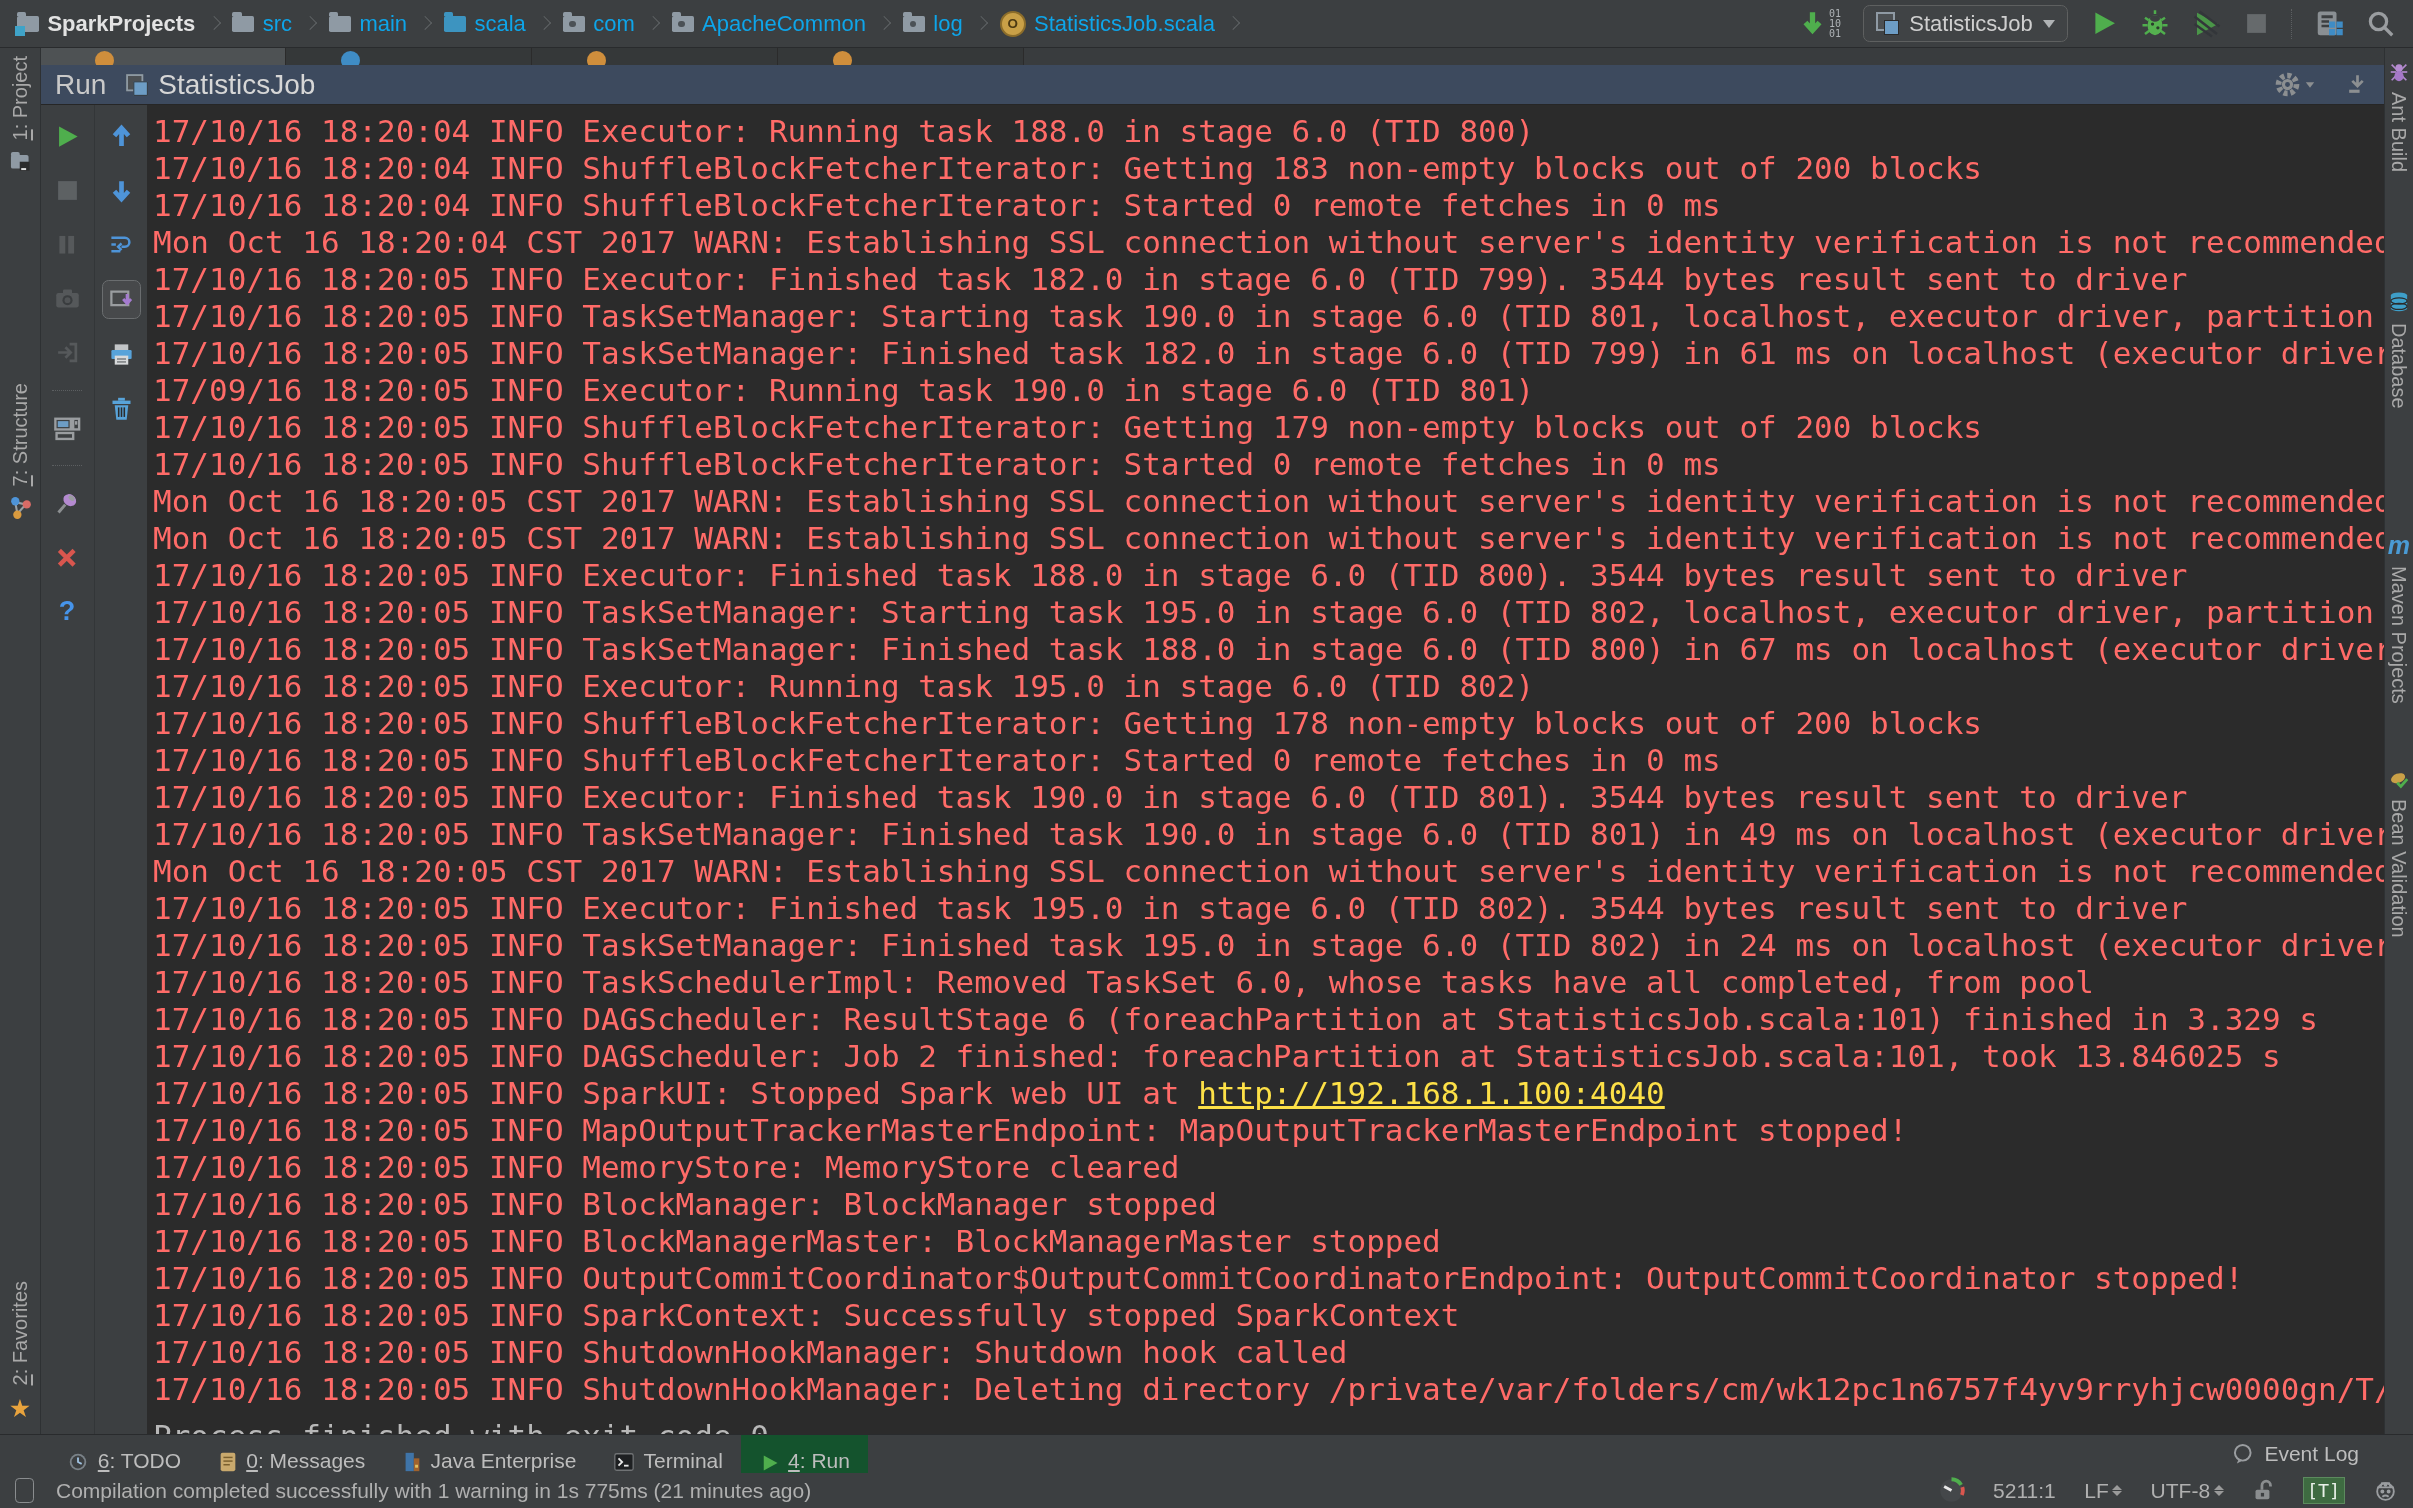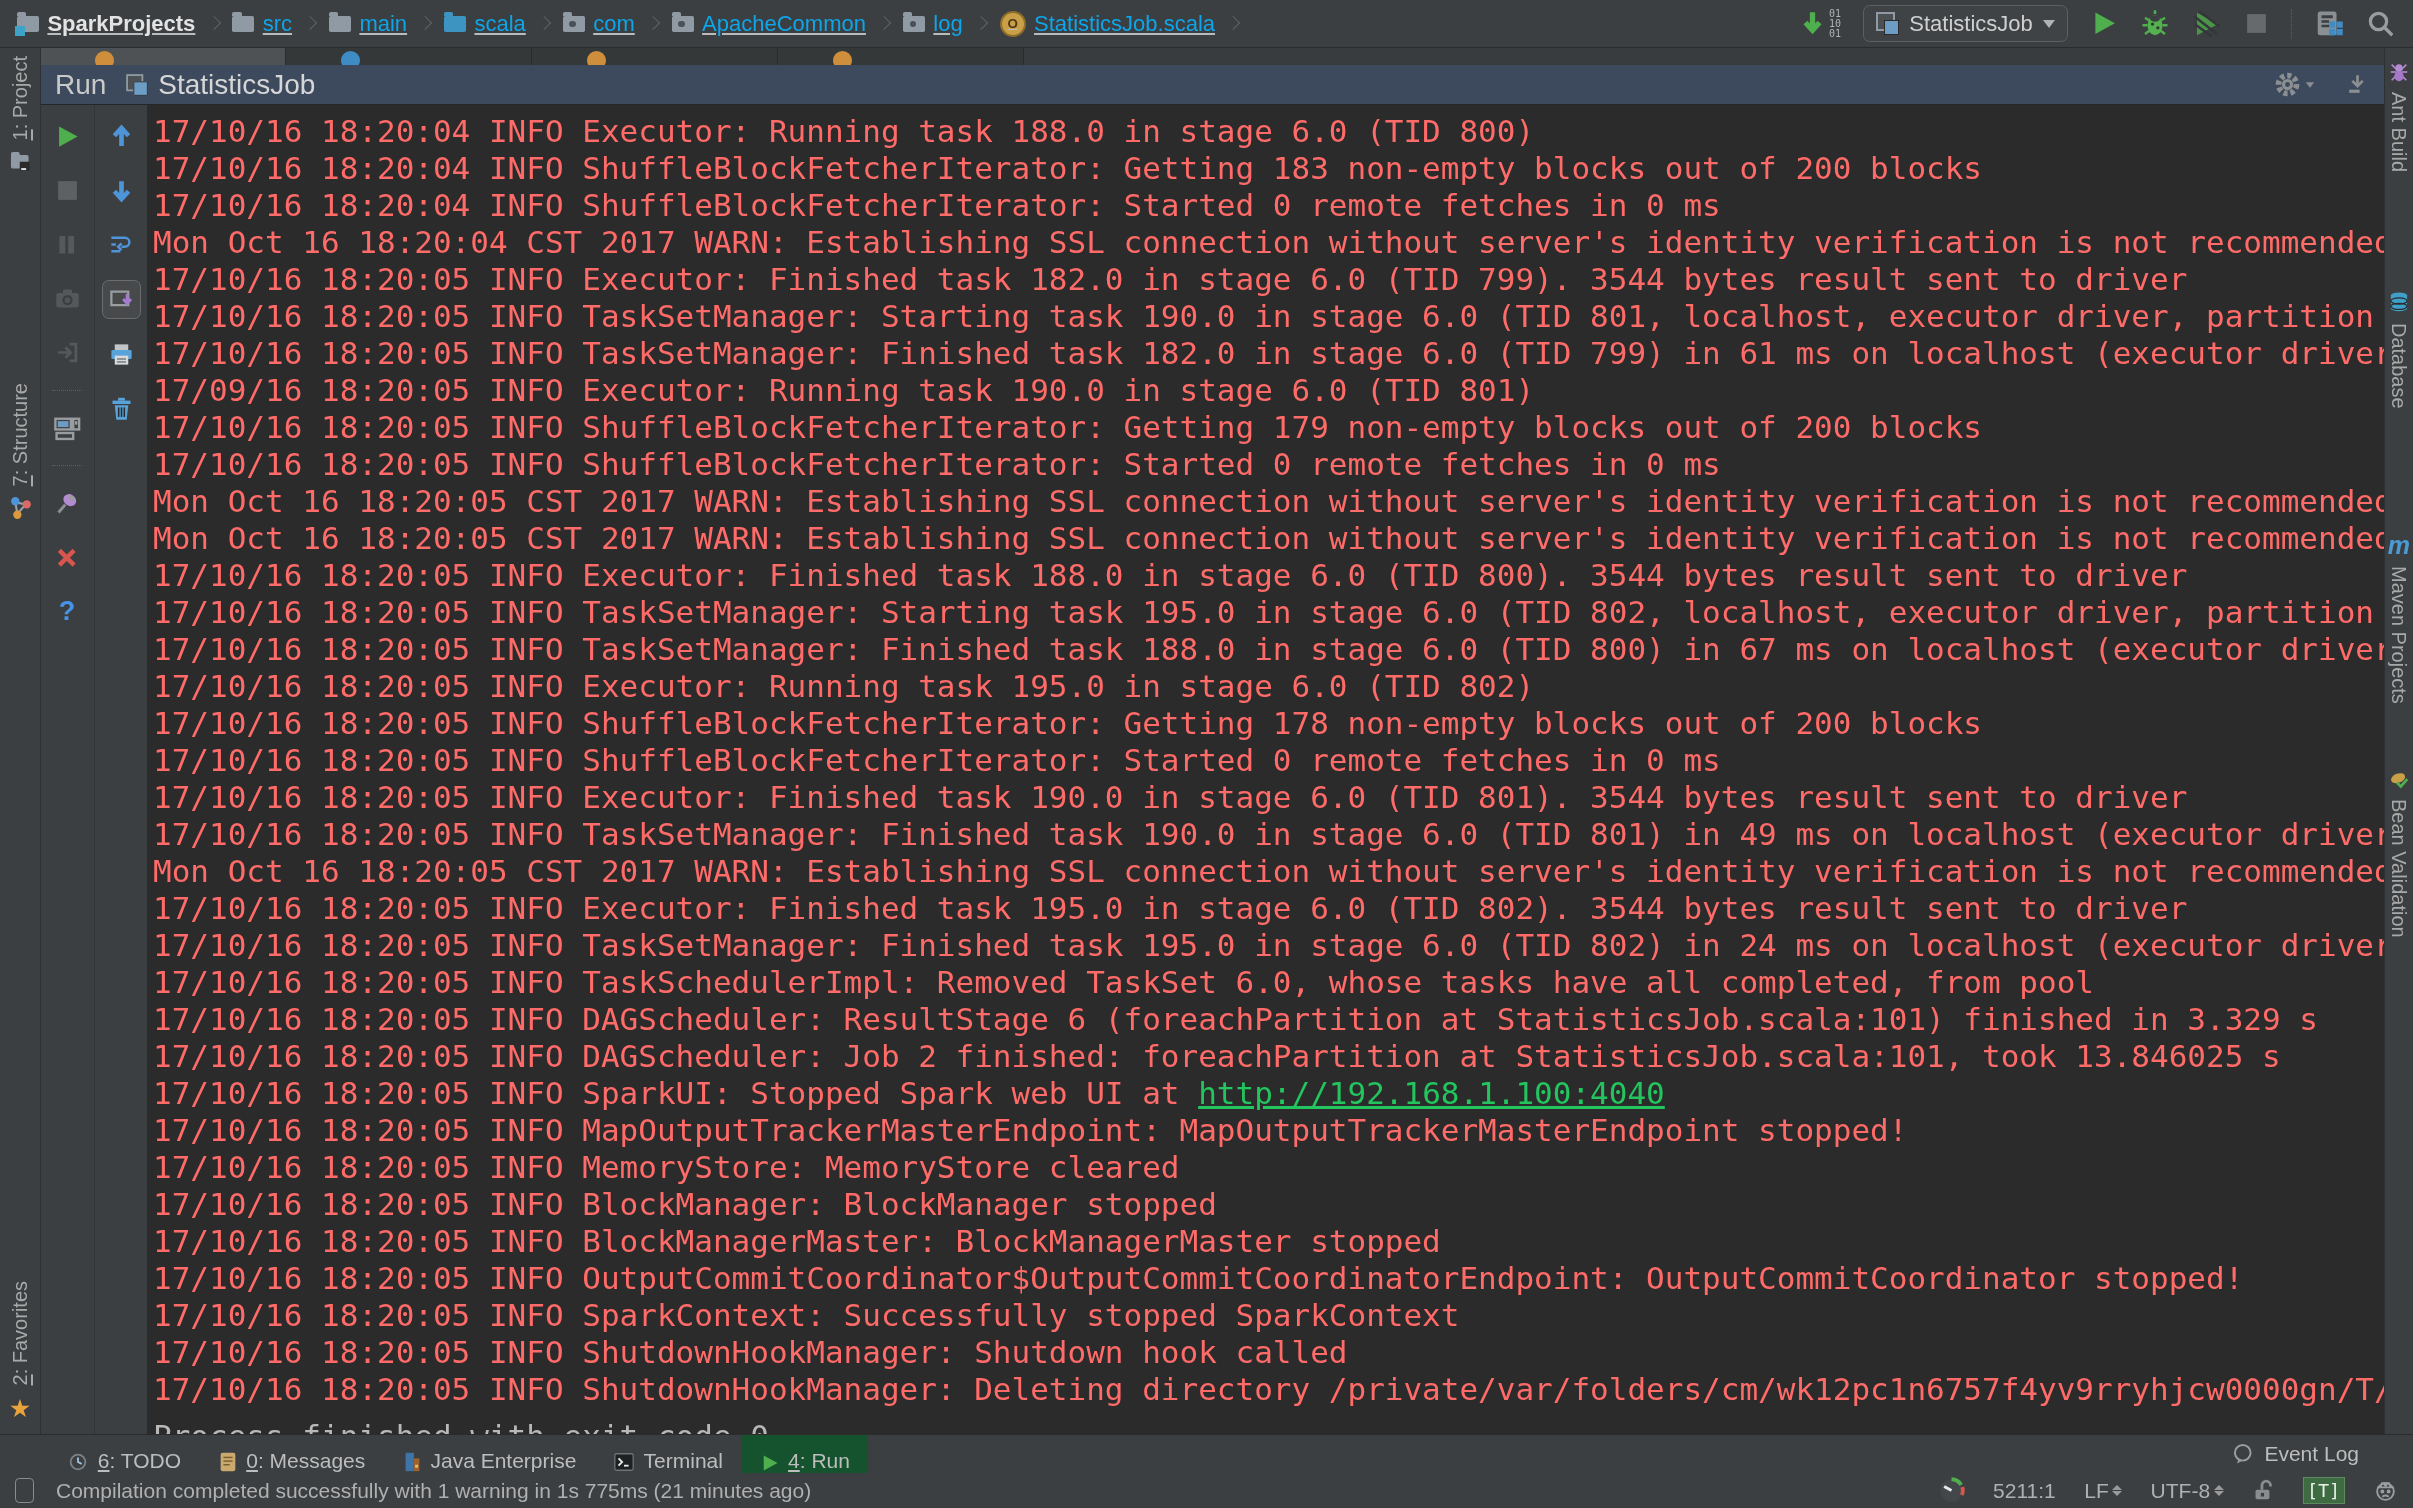--- a/index.html
+++ b/index.html
@@ -2,21 +2,21 @@
 <html style="font-size:13.4px"><head>
 <meta charset="utf-8">
 <style>
   html,body{margin:0;padding:0;overflow:hidden;background:#2b2b2b;}
   #app{position:relative;width:2413px;height:1508px;background:#3c3f41;
        font-family:"Liberation Sans",sans-serif;color:#bbbbbb;overflow:hidden;}
 
   
   .main-toolbar{position:absolute;top:0;left:0;right:0;height:47px;background:#3c3f41;
                 border-bottom:0.8px solid #292b2d;display:flex;align-items:center;padding:0 17px;}
-  .crumbs{display:flex;align-items:center;gap:8.4px;font-size:22px;text-decoration:underline;}
+  .crumbs{display:flex;align-items:center;gap:8.4px;font-size:22px;}
   .crumb{display:flex;align-items:center;gap:8.4px;cursor:default;}
   .crumb .lbl{color:#0ea5e9;}
   .crumb.bold .lbl{color:#e3e3e3;font-weight:bold;}
   .chev{width:9.2px;height:9.2px;border-top:1.7px solid #5f6365;border-right:1.7px solid #5f6365;
         transform:rotate(45deg);margin:0 5px;flex:none;}
   .folder{width:22px;height:16px;background:#8f9aa4;border-radius:1.7px;position:relative;flex:none;}
   .folder:before{content:"";position:absolute;top:-3.4px;left:0;width:9.2px;height:3.4px;background:inherit;border-radius:1.7px 1.7px 0 0;}
   .folder.teal{background:#3d94c0;}
   .folder.pkg:after{content:"";position:absolute;left:6.7px;top:5px;width:6.7px;height:6.7px;border-radius:50%;background:#4b5156;}
   .folder.proj:after{content:"";position:absolute;left:-1.7px;bottom:-4.2px;width:10px;height:10px;background:#3fa3c8;}
@@ -65,21 +65,21 @@
   .tool-col.c1{border-right:0.8px solid #333638;}
   .tool-col.c2{border-right:0.8px solid #2b2b2b;width:52px;}
   .tico{width:37px;height:37px;display:flex;align-items:center;justify-content:center;cursor:pointer;}
   .hsep-dots{width:30px;border-top:1.7px dotted #5c5f61;margin:1.7px 0;}
   .sel-box{border:1.7px solid #6a6d6f;border-radius:6.7px;background:#47494b;}
 
   
   .console{flex:1;min-width:0;overflow:hidden;padding:8.4px 0 0 5px;background:#2b2b2b;}
   .cline{font-family:"DejaVu Sans Mono",monospace;font-size:31px;line-height:37px;
          white-space:pre;color:#ff6b68;}
-  .cline .lnk{color:#22c55e;text-decoration:underline;cursor:pointer;}
+  .cline .lnk{color:#fde047;text-decoration:underline;cursor:pointer;}
   .cline.process{color:#b8b8b8;margin-top:10px;}
 
   
   .bottom-bar{position:absolute;left:0;right:0;bottom:35px;height:38px;background:#3c3f41;
               border-top:0.8px solid #292b2d;display:flex;align-items:center;padding-left:49px;
               font-size:21px;color:#bdbdbd;z-index:6;}
   .bb-item{display:flex;align-items:flex-end;gap:8.4px;height:100%;padding:0 18.4px;cursor:pointer;}
   .bb-item.active{background:#14532d;}
   .bb-item u{text-decoration:underline;}
   .event-log{margin-left:auto;display:flex;align-items:center;gap:10px;padding-right:54px;cursor:pointer;}

